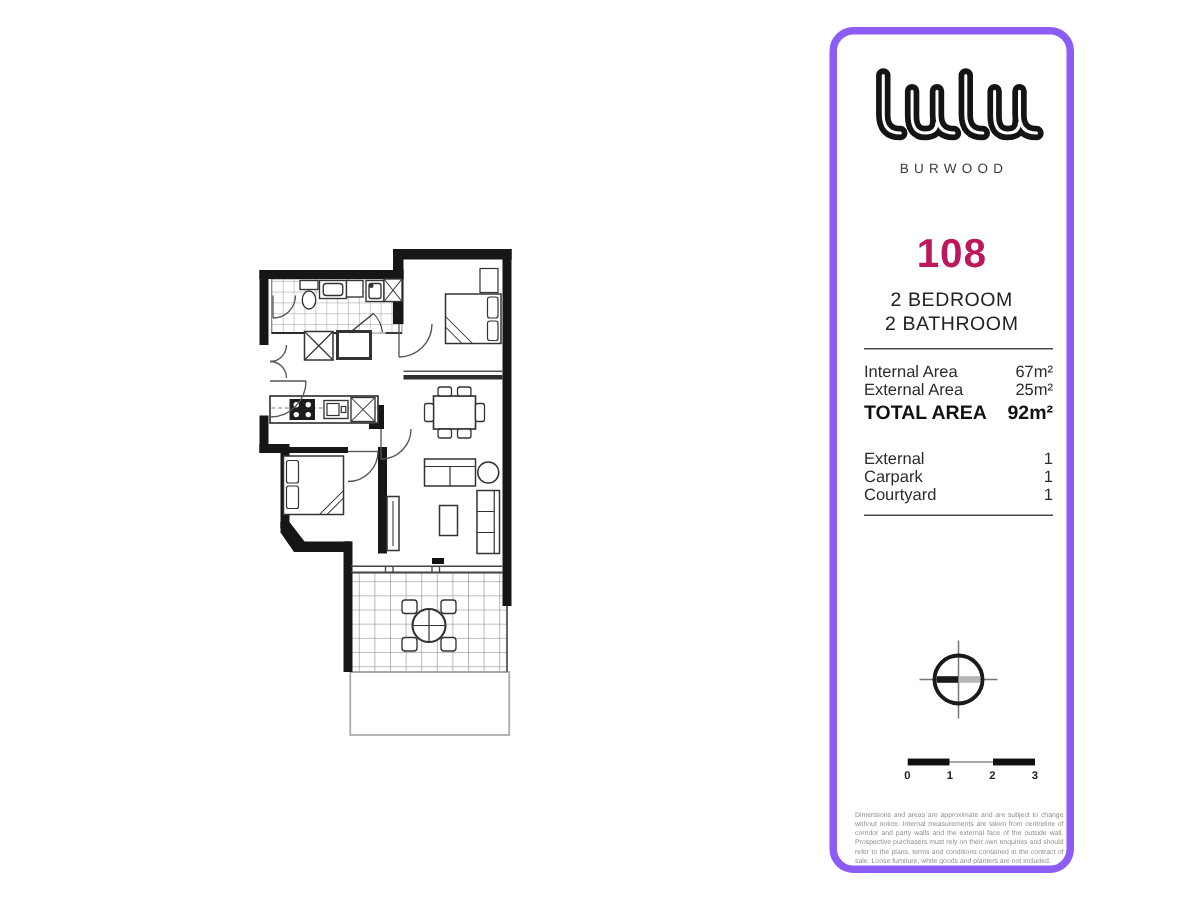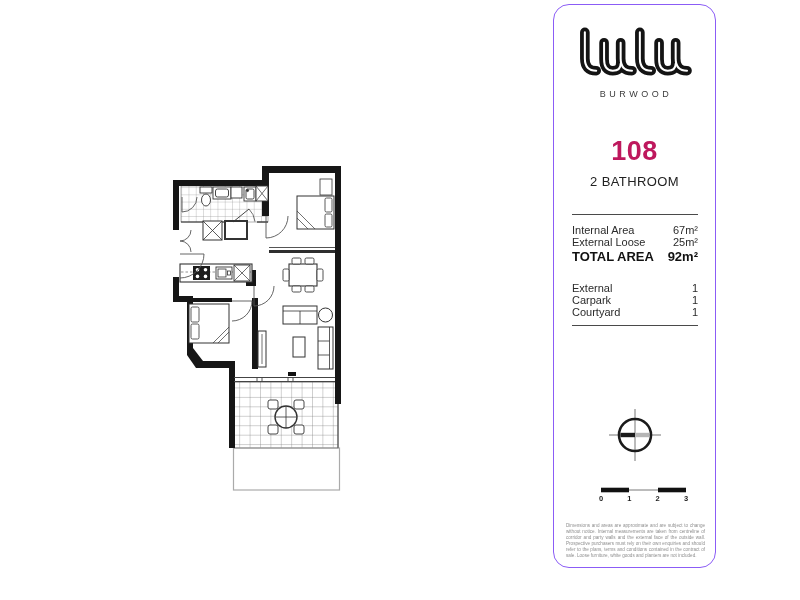--- a/index.html
+++ b/index.html
@@ -4,22 +4,22 @@
 <style>
   html,body{margin:0;padding:0;background:#fff;}
   #stage{position:relative;width:800px;height:600px;background:#ffffff;overflow:hidden;
          font-family:"Liberation Sans","DejaVu Sans",sans-serif;color:#1d1d1d;}
   .sr{position:absolute;width:1px;height:1px;overflow:hidden;clip:rect(0 0 0 0);white-space:nowrap;}
 
   
   #plan-svg{position:absolute;left:165px;top:160px;width:185px;height:335px;}
 
   
-  .panel{position:absolute;left:553px;top:4px;width:163px;height:564px;
-         border:1px solid #8b5cf6;border-radius:16px;background:#fff;box-sizing:border-box;}
+  .panel{position:absolute;left:553px;top:18px;width:163px;height:564px;
+         border:5px solid #8b5cf6;border-radius:16px;background:#fff;box-sizing:border-box;}
   .logo-svg{position:absolute;left:23px;top:22px;width:117px;height:49px;}
   .logo-sub{position:absolute;left:0;top:84px;width:100%;text-align:center;
             font-size:9px;letter-spacing:3.5px;color:#3c3c3c;padding-left:3px;box-sizing:border-box;}
   .unit-number{position:absolute;left:0;top:131px;width:100%;text-align:center;
                font-size:27px;font-weight:bold;letter-spacing:.5px;color:#be185d;}
   .unit-config{position:absolute;left:0;top:169px;width:100%;text-align:center;
                font-size:13px;line-height:15.5px;letter-spacing:.4px;color:#222;}
   .divider{position:absolute;left:18px;width:126px;height:0;border-top:1px solid #4a4a4a;}
   .row{position:absolute;left:18px;width:126px;display:flex;justify-content:space-between;
        font-size:11px;color:#2b2b2b;}
@@ -204,31 +204,32 @@
         <path d="M94 18V37Q94 50 104 50Q113 50 113 42"></path>
         <path d="M113 18V36Q113 50 126 50"></path>
       </g>
     </svg>
     <span class="sr">lulu</span>
 
     <div class="logo-sub">BURWOOD</div>
 
     <div class="unit-number">108</div>
     <div class="unit-config">
+      <div>2 BEDROOM</div>
       <div>2 BATHROOM</div>
     </div>
 
     <div class="divider" style="top:209px"></div>
 
     <div class="row" style="top:219px">
       <span>Internal Area</span>
       <span class="val">67m²</span>
     </div>
     <div class="row" style="top:231px">
-      <span>External Loose</span>
+      <span>External Area</span>
       <span class="val">25m²</span>
     </div>
     <div class="row total" style="top:244px">
       <span>TOTAL AREA</span>
       <span class="val">92m²</span>
     </div>
 
     <div class="row" style="top:277px">
       <span>External</span>
       <span class="val">1</span>

